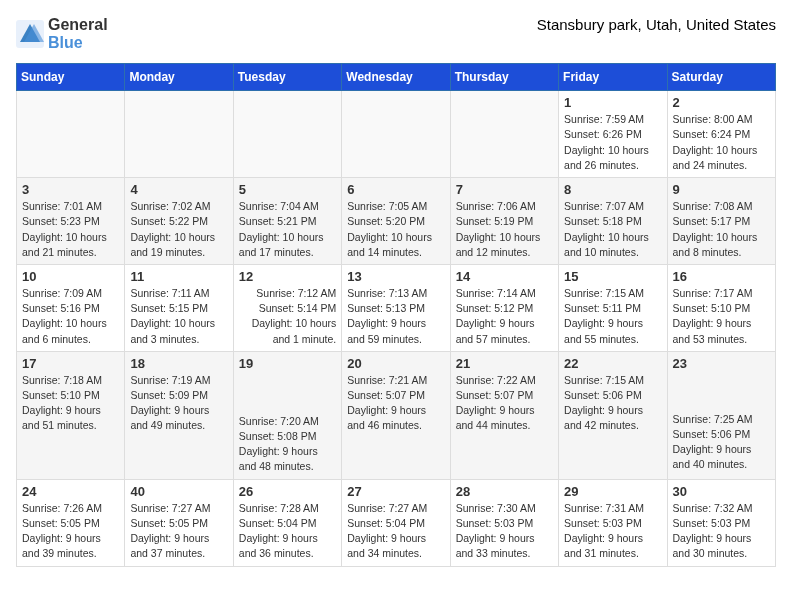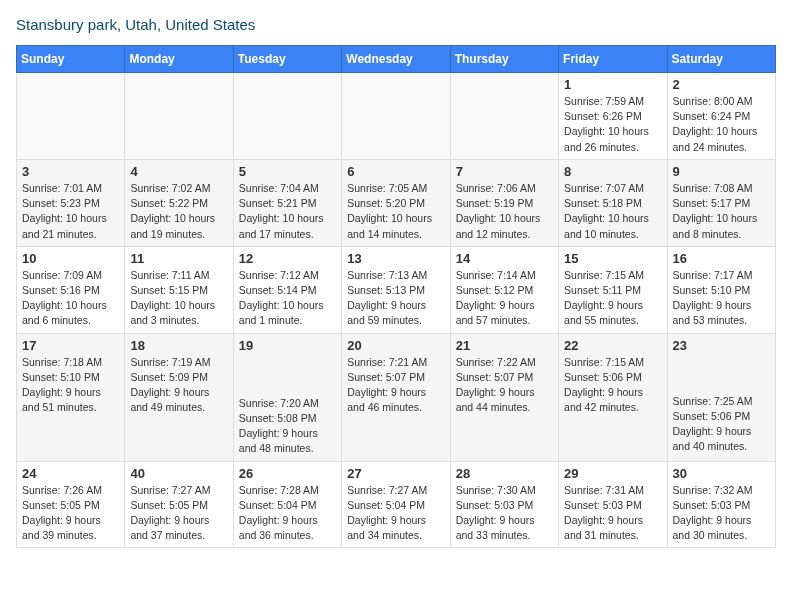--- a/index.html
+++ b/index.html
@@ -28,29 +28,29 @@
     .title-area {
       text-align: right;
     }
     .month-title {
       font-size: 36px;
       font-weight: bold;
       color: #333;
     }
     .location-title {
       font-size: 15px;
-      color: #0c4a6e;
+      color: #000000;
     }
     .calendar {
       width: 100%;
       border-collapse: collapse;
       font-size: 11px;
     }
     .calendar th {
-      background-color: #3b82f6;
+      background-color: #1d4ed8;
       color: #fff;
       padding: 6px 4px;
       text-align: left;
       font-size: 12px;
       border: 1px solid #2d6fad;
     }
     .calendar td {
       border: 1px solid #ddd;
       vertical-align: top;
       padding: 4px 5px;
@@ -74,20 +74,35 @@
     .day-info {
       font-size: 10.5px;
       color: #333;
       line-height: 1.45;
     }
   </style>
 </head>
 <body>
 
 <div class="header-area">
+  <div class="logo">
+    <svg class="logo-icon" viewBox="0 0 28 28" xmlns="http://www.w3.org/2000/svg">
+      <rect width="28" height="28" rx="3" fill="#e8f0fb"></rect>
+      <polygon points="14,4 24,22 4,22" fill="#3b82c4"></polygon>
+      <polygon points="18,4 28,22 8,22" fill="#4a90d9" opacity="0.6"></polygon>
+    </svg>
+    <div>
+      <div style="line-height:1.1">
+        <span style="font-size:16px;font-weight:bold;color:#333;">General</span>
+      </div>
+      <div style="line-height:1.1">
+        <span style="font-size:16px;font-weight:bold;color:#4a90d9;">Blue</span>
+      </div>
+    </div>
+  </div>
   <div class="title-area">
     <div class="location-title">Stansbury park, Utah, United States</div>
   </div>
 </div>
 
 <table class="calendar">
   <thead>
     <tr id="weekday-header">
         <th>Sunday</th>
         <th>Monday</th>
@@ -170,21 +185,21 @@
 Daylight: 10 hours and 6 minutes.</div>
         </td>
         <td>
           <span class="day-number">11</span>
           <div class="day-info" style="white-space: pre-line;">Sunrise: 7:11 AM
 Sunset: 5:15 PM
 Daylight: 10 hours and 3 minutes.</div>
         </td>
         <td>
           <span class="day-number">12</span>
-          <div class="day-info" style="white-space: pre-line;">Sunrise: 7:12 AM
+          <div class="day-info" style="white-space: pre-line; text-align: right;">Sunrise: 7:12 AM
 Sunset: 5:14 PM
 Daylight: 10 hours and 1 minute.</div>
         </td>
         <td>
           <span class="day-number">13</span>
           <div class="day-info" style="white-space: pre-line;">Sunrise: 7:13 AM
 Sunset: 5:13 PM
 Daylight: 9 hours and 59 minutes.</div>
         </td>
         <td>

